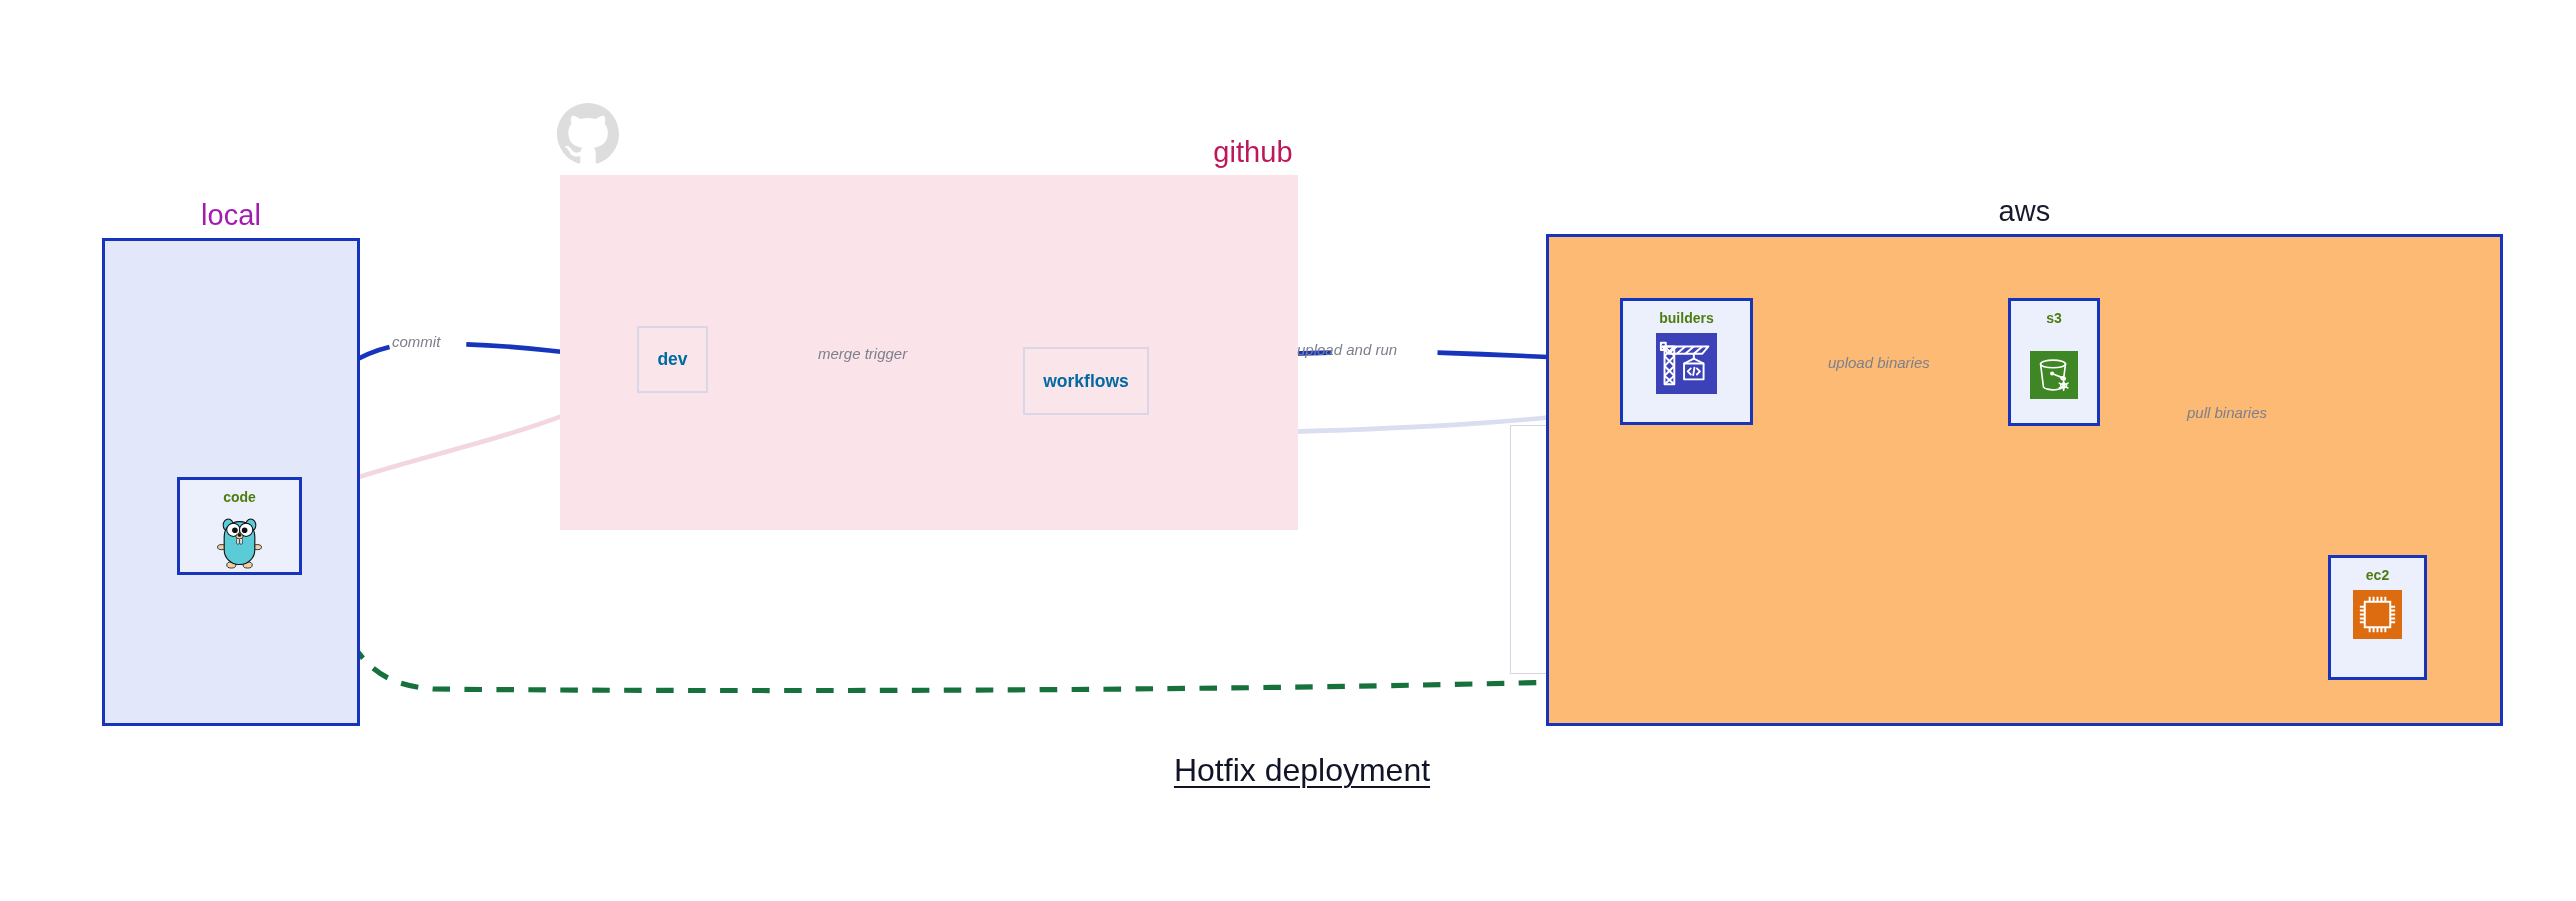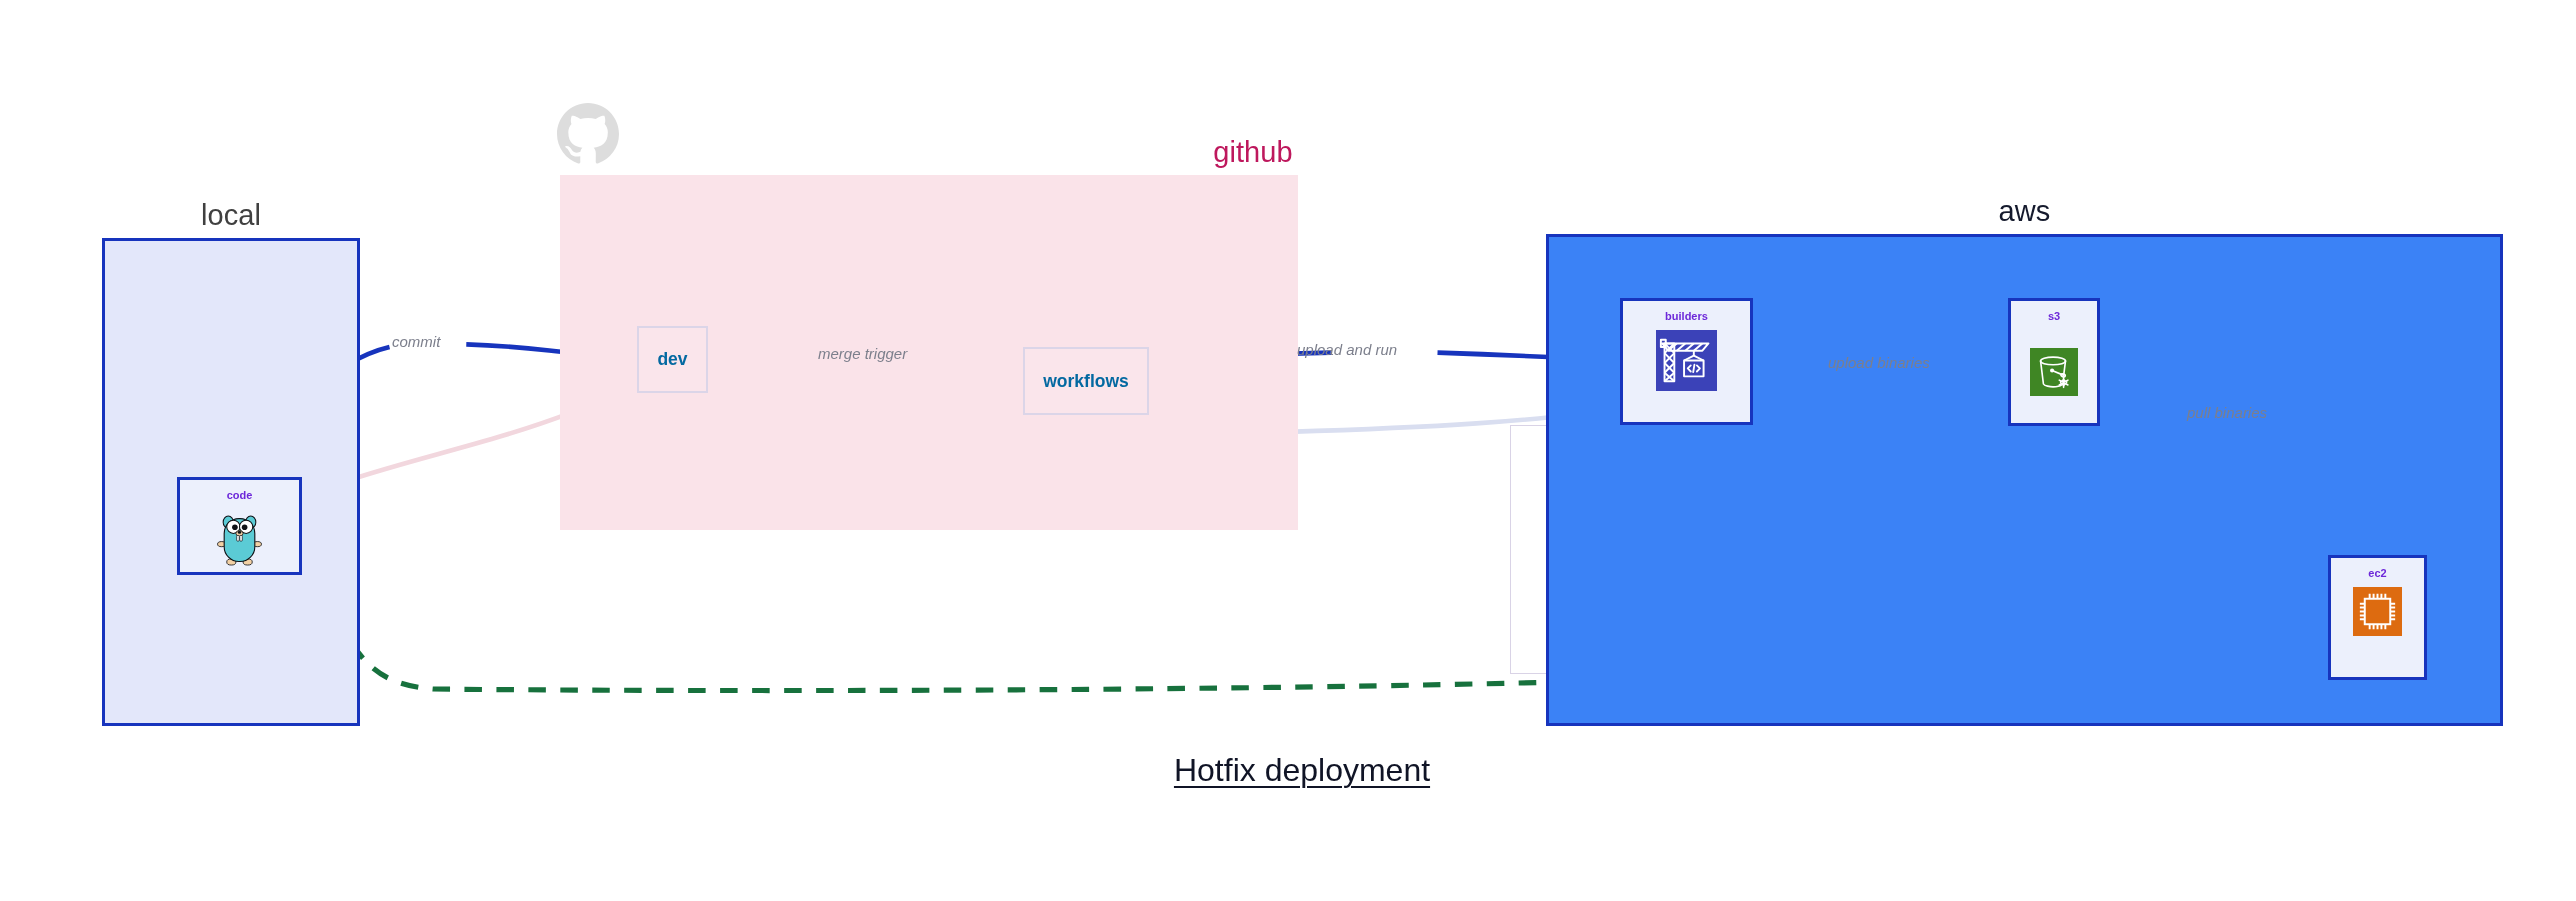--- a/index.html
+++ b/index.html
@@ -42,28 +42,28 @@
     white-space: nowrap;
   }
   .grp-local {
     left: 102px;
     top: 238px;
     width: 258px;
     height: 488px;
     background: #e3e7fa;
     border: 3.6px solid #1734bd;
   }
-  .grp-local .group-title { color: #404040; }
+  .grp-local .group-title { color: #a21caf; }
 
   .grp-aws {
     left: 1546px;
     top: 234px;
     width: 957px;
     height: 492px;
-    background: #3b82f6;
+    background: #fdba74;
     border: 3.6px solid #1734bd;
   }
   .grp-aws .group-title { color: #151a2d; }
 
   .grp-github {
     left: 560px;
     top: 175px;
     width: 738px;
     height: 355px;
     background: #fae3e9;
@@ -106,23 +106,23 @@
     position: absolute;
     box-sizing: border-box;
     background: #ecf0fc;
     border: 3.1px solid #1734bd;
     display: flex;
     flex-direction: column;
     align-items: center;
     padding-top: 10.3px;
   }
   .node-label {
-    font-size: 11px;
+    font-size: 14px;
     font-weight: bold;
-    color: #6d28d9;
+    color: #4d7c0f;
     line-height: 1.05;
     white-space: nowrap;
   }
   .node-icon {
     margin-top: 7.2px;
   }
 
   .node-faded {
     background: rgba(255,255,255,0.10);
     border: 2.1px solid #dbd5e8;

